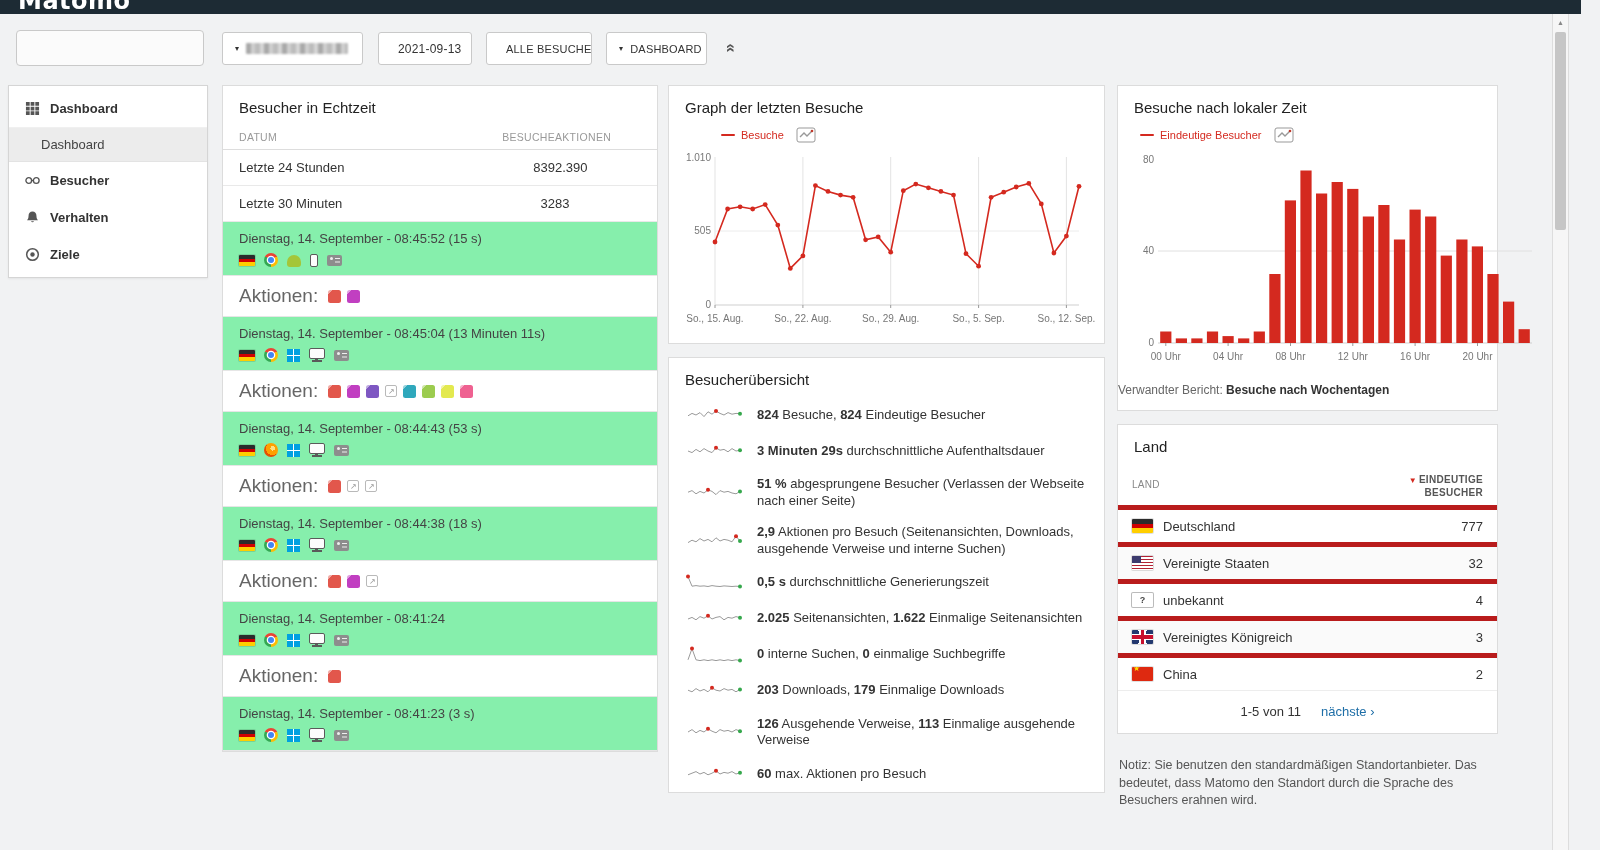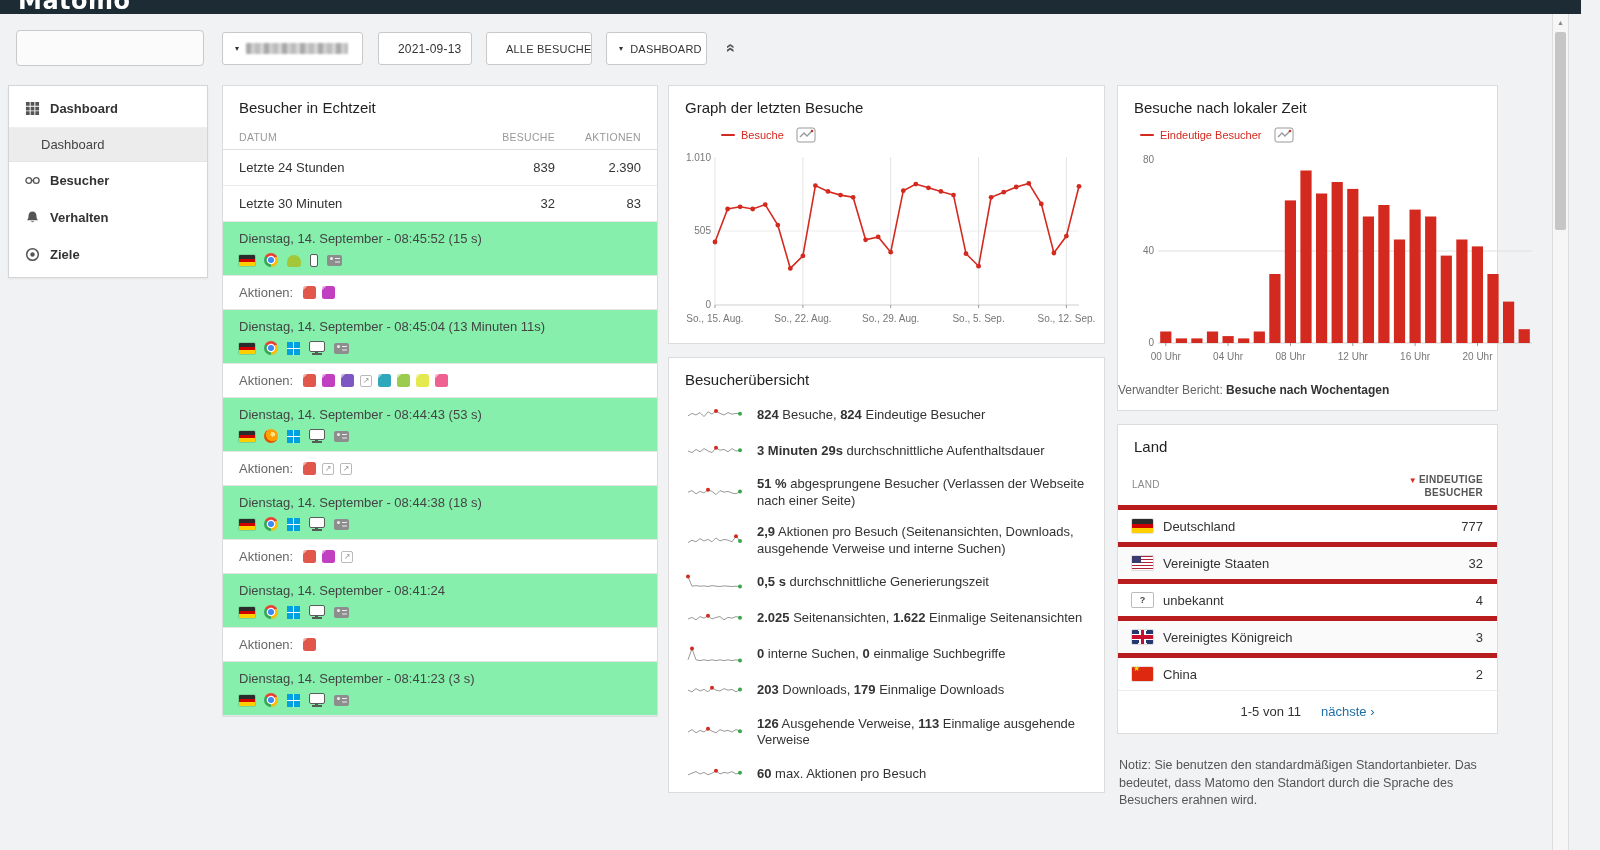--- a/index.html
+++ b/index.html
@@ -35,28 +35,28 @@
 .col1{left:222px;width:436px}
 .col2{left:668px;width:437px}
 .col3{left:1117px;width:381px}
 .widget{background:#fff;border:1px solid #dcdcdc}
 .w-title{font-size:15px;color:#222;padding:13px 16px 9px}
 
 
 .rt-head{display:flex;padding:6px 16px;border-bottom:1px solid #ddd;font-size:10.5px;color:#999;letter-spacing:.3px}
 .rt-head .c1{flex:1}
 .c2{width:80px;text-align:right}
-.c3{width:86px;text-align:right}
+.c3{width:86px;}
 .rt-sum{display:flex;padding:10px 16px;border-bottom:1px solid #e9e9e9;font-size:13px;color:#333}
 .rt-sum .c1{flex:1}
 .rt-visit{background:#86efac;padding:9px 16px 8px;border-bottom:1px solid #e6e6e6}
 .rt-date{font-size:13px;color:#444;margin-bottom:7px}
 .rt-icons{display:flex;align-items:center;gap:9px}
 .rt-actions{display:flex;align-items:center;gap:6px;padding:9px 16px;border-bottom:1px solid #e6e6e6;background:#fff}
-.rt-alabel{font-size:13px;color:#666;margin-right:4px}
+.rt-alabel{font-size:19px;color:#666;margin-right:4px}
 
 
 .legend{display:flex;align-items:center;gap:6px;font-size:11px;color:#d4291f;padding:2px 0 4px 22px}
 .legend.legend-line{padding-left:52px}
 .leg-dash{width:14px;height:2px;background:#d4291f;border-radius:1px;flex:none}
 .metric-icon{margin-left:6px;cursor:pointer;display:flex}
 .chart-wrap{padding:0 6px 6px}
 .related{font-size:12px;color:#666;text-align:left;padding:4px 0 13px}
 .related b{color:#333;cursor:pointer}
 

